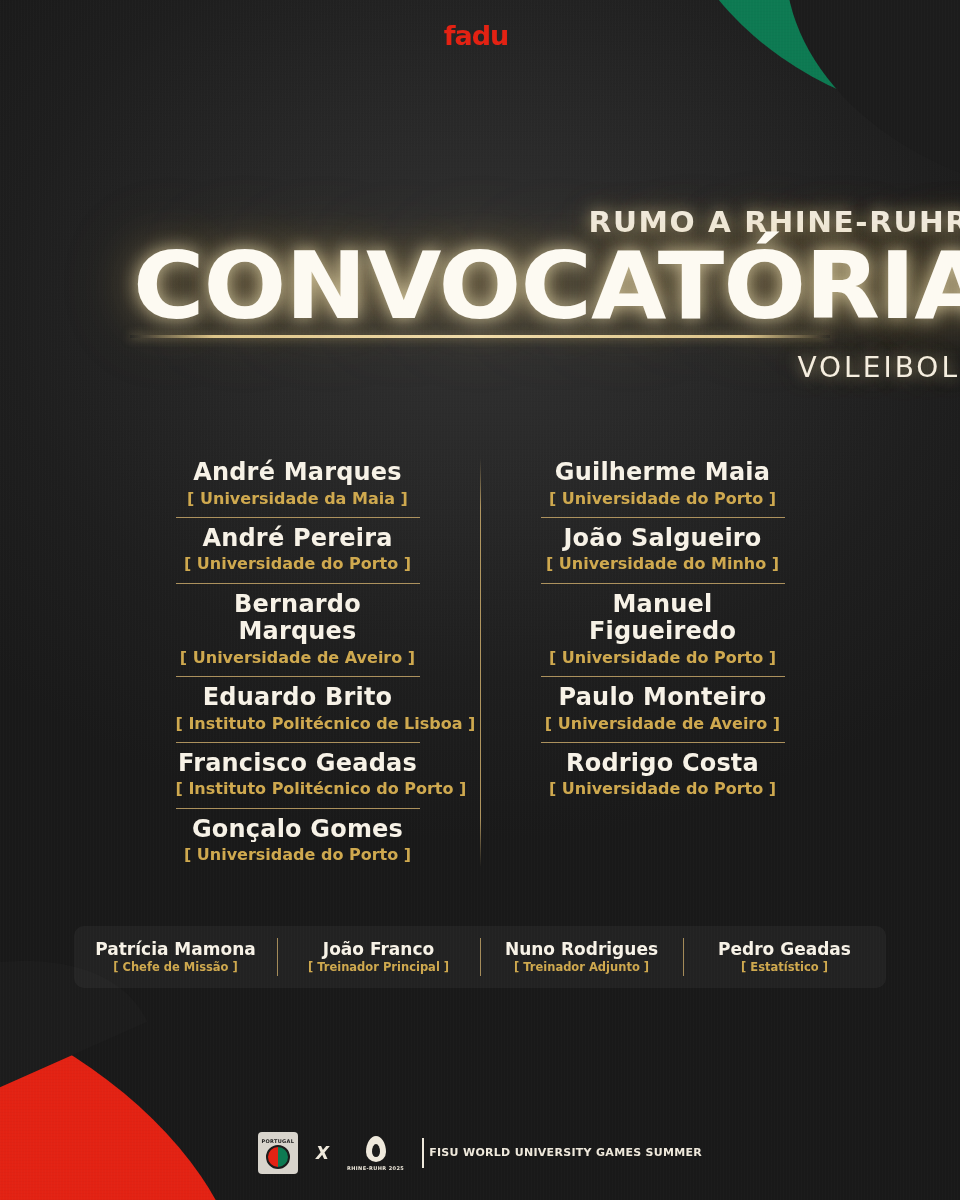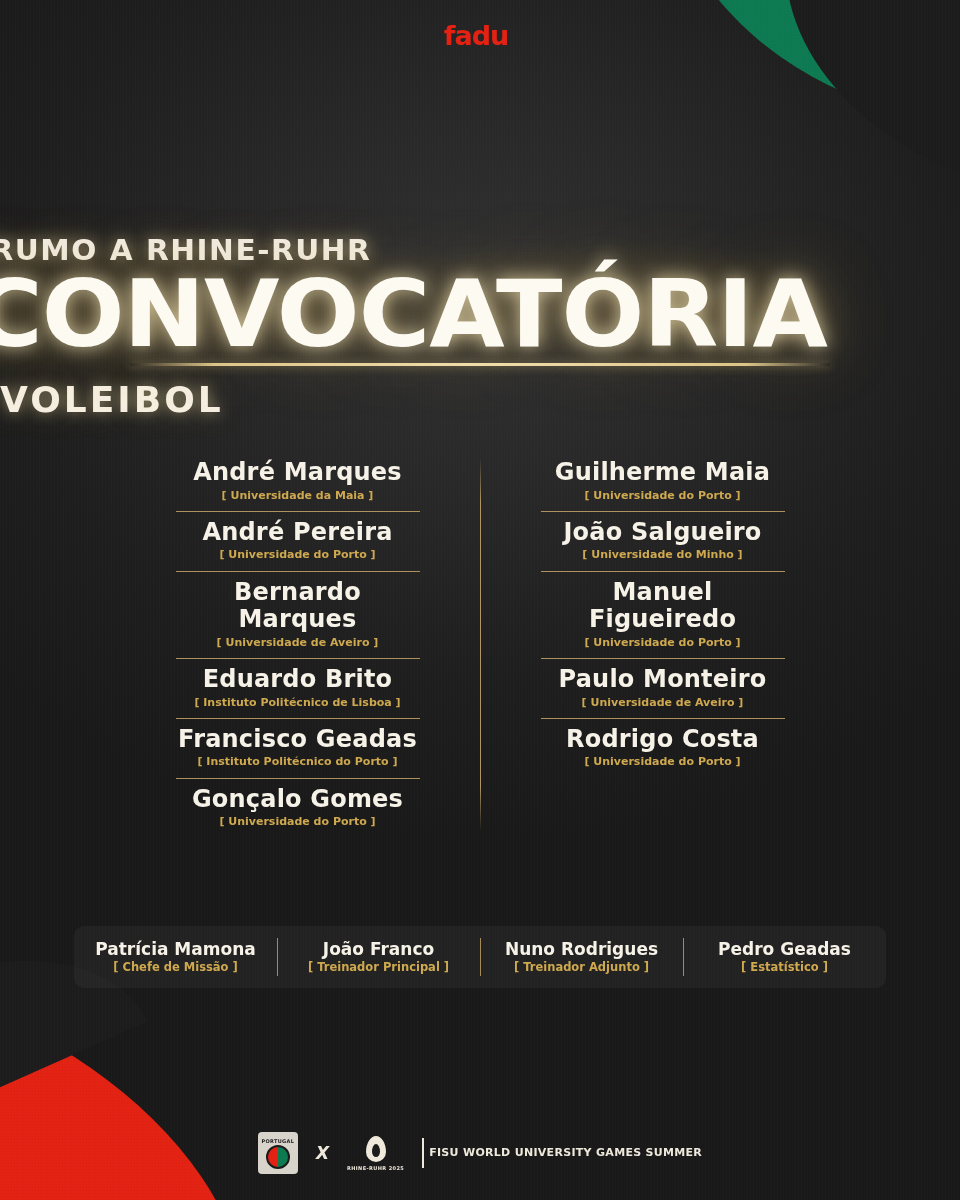--- a/index.html
+++ b/index.html
@@ -73,23 +73,22 @@
     font-size: 27px;
     letter-spacing: -1px;
     color: #e32213;
     line-height: 1;
   }
 
   
   .title-block {
     position: absolute;
     top: 205px; left: 0; right: 0;
-    text-align: left;
+    text-align: right;
     z-index: 5;
-    margin-top: 28px;
   }
   .kicker {
     font-family: "DejaVu Sans", sans-serif;
     font-weight: 700;
     font-size: 29px;
     letter-spacing: 1.5px;
     color: #f2ece0;
     text-shadow: 0 0 16px rgba(244,226,170,0.55), 0 0 34px rgba(220,190,120,0.32);
     transform: scaleX(1.02);
   }
@@ -108,22 +107,22 @@
     transform: scaleX(1.06);
   }
   .title-underline {
     width: 700px; height: 3px;
     margin: 4px auto 0;
     background: linear-gradient(90deg, rgba(214,183,115,0) 0%, rgba(233,209,150,0.95) 12%, rgba(245,226,180,1) 50%, rgba(233,209,150,0.95) 88%, rgba(214,183,115,0) 100%);
     box-shadow: 0 0 10px rgba(240,215,150,0.5);
   }
   .subtitle {
     font-family: "DejaVu Sans", sans-serif;
-    font-weight: 700;
-    font-size: 36px;
+    font-weight: 400;
+    font-size: 28px;
     letter-spacing: 3px;
     color: #f6efe1;
     margin-top: 13px;
     text-shadow: 0 0 14px rgba(244,226,170,0.5), 0 0 30px rgba(220,190,120,0.3);
   }
 
   
   .roster {
     position: absolute;
     top: 452px; left: 0; right: 0;
@@ -152,21 +151,21 @@
     font-family: "DejaVu Sans", sans-serif;
     font-weight: 700;
     font-size: 24px;
     color: #f7f2e7;
     line-height: 1.15;
     letter-spacing: 0.2px;
   }
   .athlete-club {
     font-family: "DejaVu Sans", sans-serif;
     font-weight: 700;
-    font-size: 11px;
+    font-size: 16px;
     color: #cfa94f;
     margin-top: 2px;
     line-height: 1.2;
     white-space: nowrap;
   }
 
   
   .staff-bar {
     position: absolute;
     left: 74px; right: 74px;

